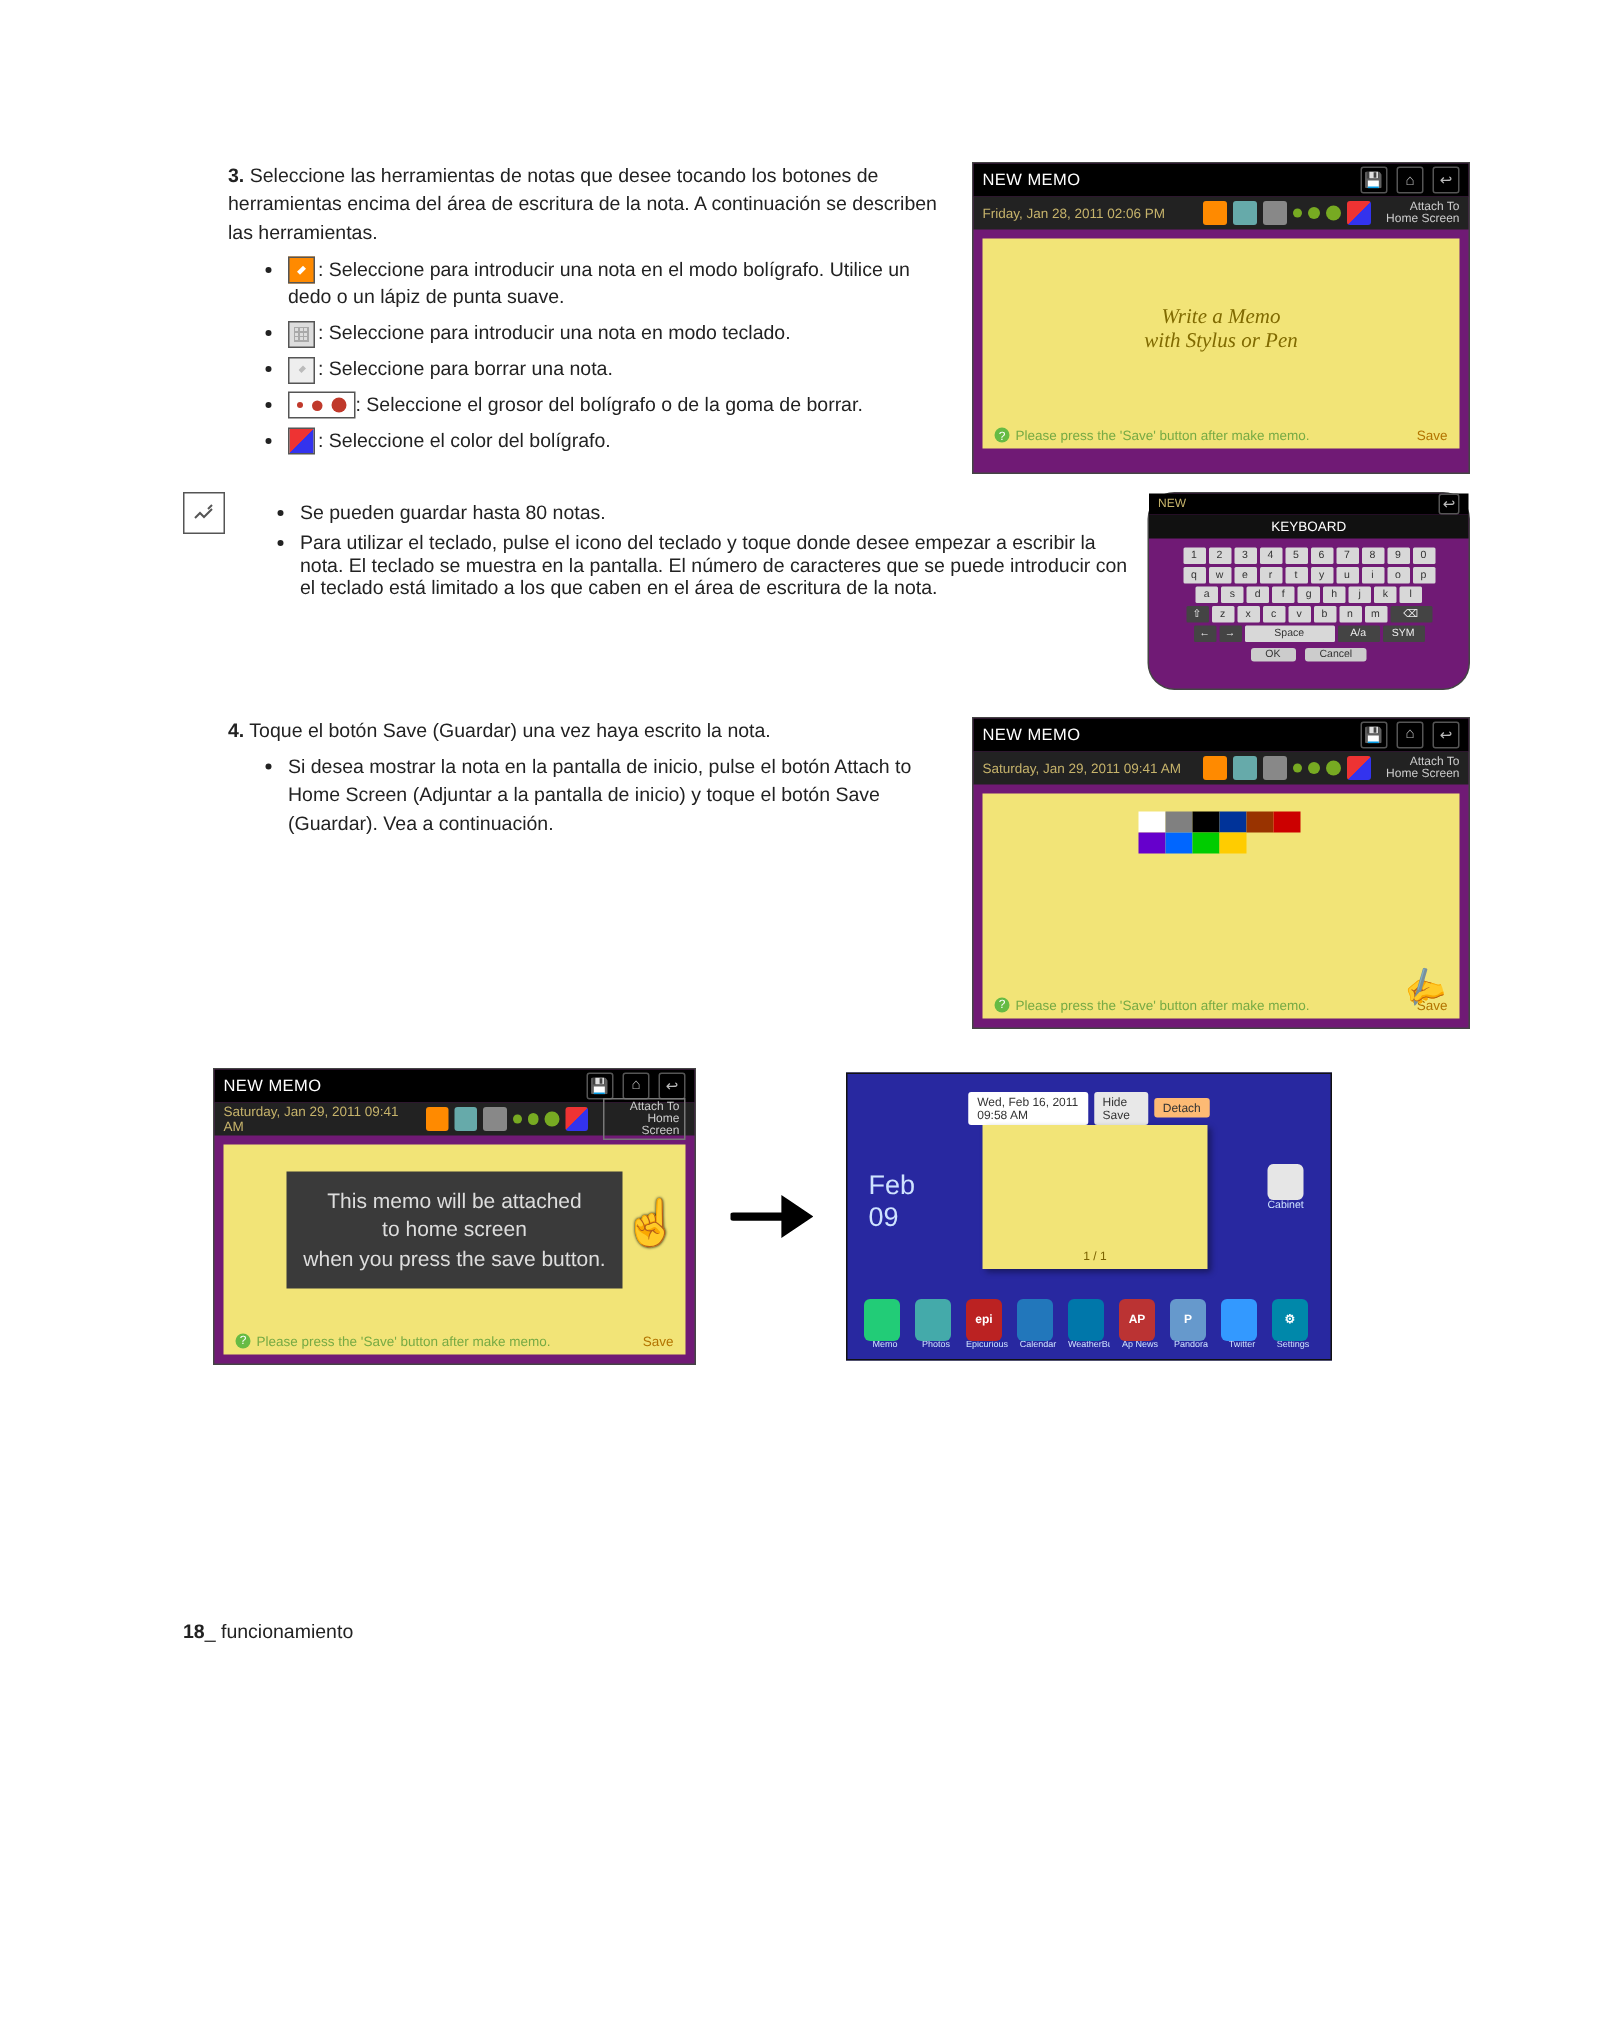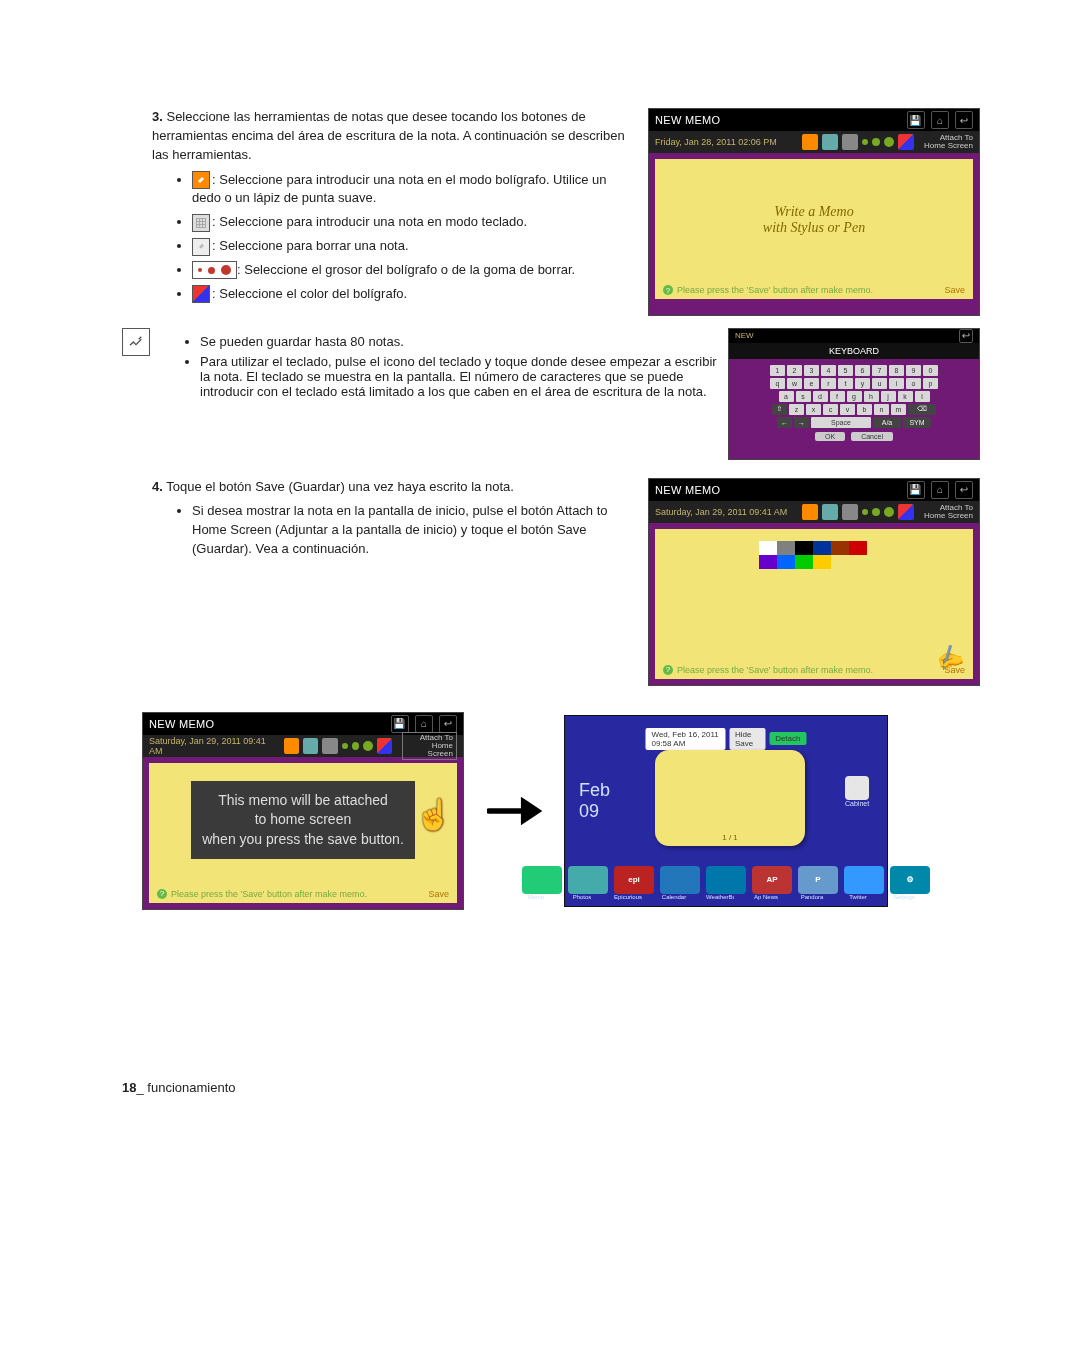--- a/index.html
+++ b/index.html
@@ -78,21 +78,21 @@
     position:relative;
     display:flex; flex-direction:column;
   }
   .memo-body.h140{height:140px;}
   .memo-body.h150{height:150px;}
   .memo-center { flex:1; display:flex; align-items:center; justify-content:center; flex-direction:column; font-family: "Comic Sans MS", cursive; color:#806a00; font-size:14px; font-style:italic; }
   .memo-foot { display:flex; align-items:center; font-size:9px; color:#7a4; padding:4px 8px; }
   .memo-foot .sv { margin-left:auto; color:#b37400; }
   .memo-foot .qm{width:10px;height:10px;border-radius:50%;background:#6b4;color:#fff;display:inline-flex;align-items:center;justify-content:center;font-size:8px;margin-right:4px;}
 
-  .kbshot { width:252px; height:132px; }
+  .kbshot { width:215px; height:132px;border-radius:18px; }
   .kbshot .kbtitle{ text-align:center;font-size:9px;padding:3px 0;background:#111;}
   .kb { display:flex; flex-direction:column; gap:2px; padding:6px; }
   .kb-row { display:flex; gap:2px; justify-content:center; }
   .kb-row span { background:#d8d8d8; color:#333; font-size:7px; width:15px; height:11px; display:inline-flex;align-items:center;justify-content:center; border-radius:1px;}
   .kb-row span.w { width:28px; }
   .kb-row span.sp { width:60px; }
   .kb-row span.dk { background:#444;color:#eee; }
   .kb-bot { display:flex; gap:6px; justify-content:center; margin-top:2px;}
   .kb-bot span { background:#ccc; color:#333; font-size:7px; padding:1px 10px; border-radius:2px;}
 
@@ -102,25 +102,25 @@
 
   .attach-msg { background:#3a3a3a; color:#ddd; width:66%; margin:18px auto 0 auto; padding:10px; text-align:center; font-size:14px; line-height:1.4;}
   .finger { position:absolute; right:4px; top:34px; font-size:30px; color:#fff; text-shadow:0 0 2px #000;}
 
   .arrow { display:flex; align-items:center; justify-content:center; width:60px; }
   .arrow svg{ width:55px;height:30px; }
 
   .home-shot { width:322px; height:190px; background:#2828a0; border:1px solid #111; position:relative; color:#fff;}
   .hs-bar { position:absolute; top:12px; left:50%; transform:translateX(-50%); display:flex; gap:4px; align-items:center;}
   .hs-bar .dt{ background:#fff;color:#333;font-size:8px;padding:2px 6px;border-radius:2px;}
-  .hs-memo { position:absolute; top:34px; left:90px; width:150px; height:96px; background:#f2e477; box-shadow:2px 2px 4px rgba(0,0,0,.4);border-radius:14px;}
+  .hs-memo { position:absolute; top:34px; left:90px; width:150px; height:96px; background:#f2e477; box-shadow:2px 2px 4px rgba(0,0,0,.4);}
   .hs-memo .pg{position:absolute;bottom:4px;left:0;right:0;text-align:center;color:#7b6200;font-size:8px;}
   .hs-date { position:absolute; top:64px; left:14px; color:#cfe3ff; font-size:18px; font-weight:300;}
   .hs-dock { position:absolute; bottom:6px; left:0; right:0; display:flex; justify-content:center; gap:6px;}
-  .hs-dock .app { width:40px;height:28px; border-radius:4px; display:flex;align-items:center;justify-content:center;font-size:8px;font-weight:bold;color:#fff;}
+  .hs-dock .app { width:24px;height:28px; border-radius:4px; display:flex;align-items:center;justify-content:center;font-size:8px;font-weight:bold;color:#fff;}
   .hs-dock .lbl { font-size:6px; color:#cfe3ff; text-align:center; width:28px; display:block; white-space:nowrap; overflow:hidden;}
   .hs-cabinet { position:absolute; top:60px; right:18px; width:24px; text-align:center;}
   .hs-cabinet .cic{width:24px;height:24px;background:#e6e6e6;border-radius:4px;}
   .hs-cabinet .clb{font-size:7px;color:#cfe3ff;}
 
   .footer { margin-top: 170px; font-size: 13px; }
   .footer b { font-weight:bold; }
 
   .tight { margin:0; padding:0; }
 </style>
@@ -375,21 +375,21 @@
     <div class="arrow">
       <svg viewBox="0 0 60 30">
           <path d="M2 15 L40 15 M40 5 L55 15 L40 25 Z" fill="#000" stroke="#000" stroke-width="6" stroke-linecap="round"></path>
         </svg>
     </div>
 
     <div class="home-shot">
       <div class="hs-bar">
         <span class="dt">Wed, Feb 16, 2011 09:58 AM</span>
         <span class="dt" style="background:#e8e8e8">Hide Save</span>
-        <span class="dt" style="background:#22c55e">Detach</span>
+        <span class="dt" style="background:#fdba74">Detach</span>
       </div>
       <div class="hs-date">
         <div>Feb</div>
         <div>09</div>
       </div>
       <div class="hs-memo">
         <div class="pg">1 / 1</div>
       </div>
       <div class="hs-cabinet">
         <div class="cic"></div>

